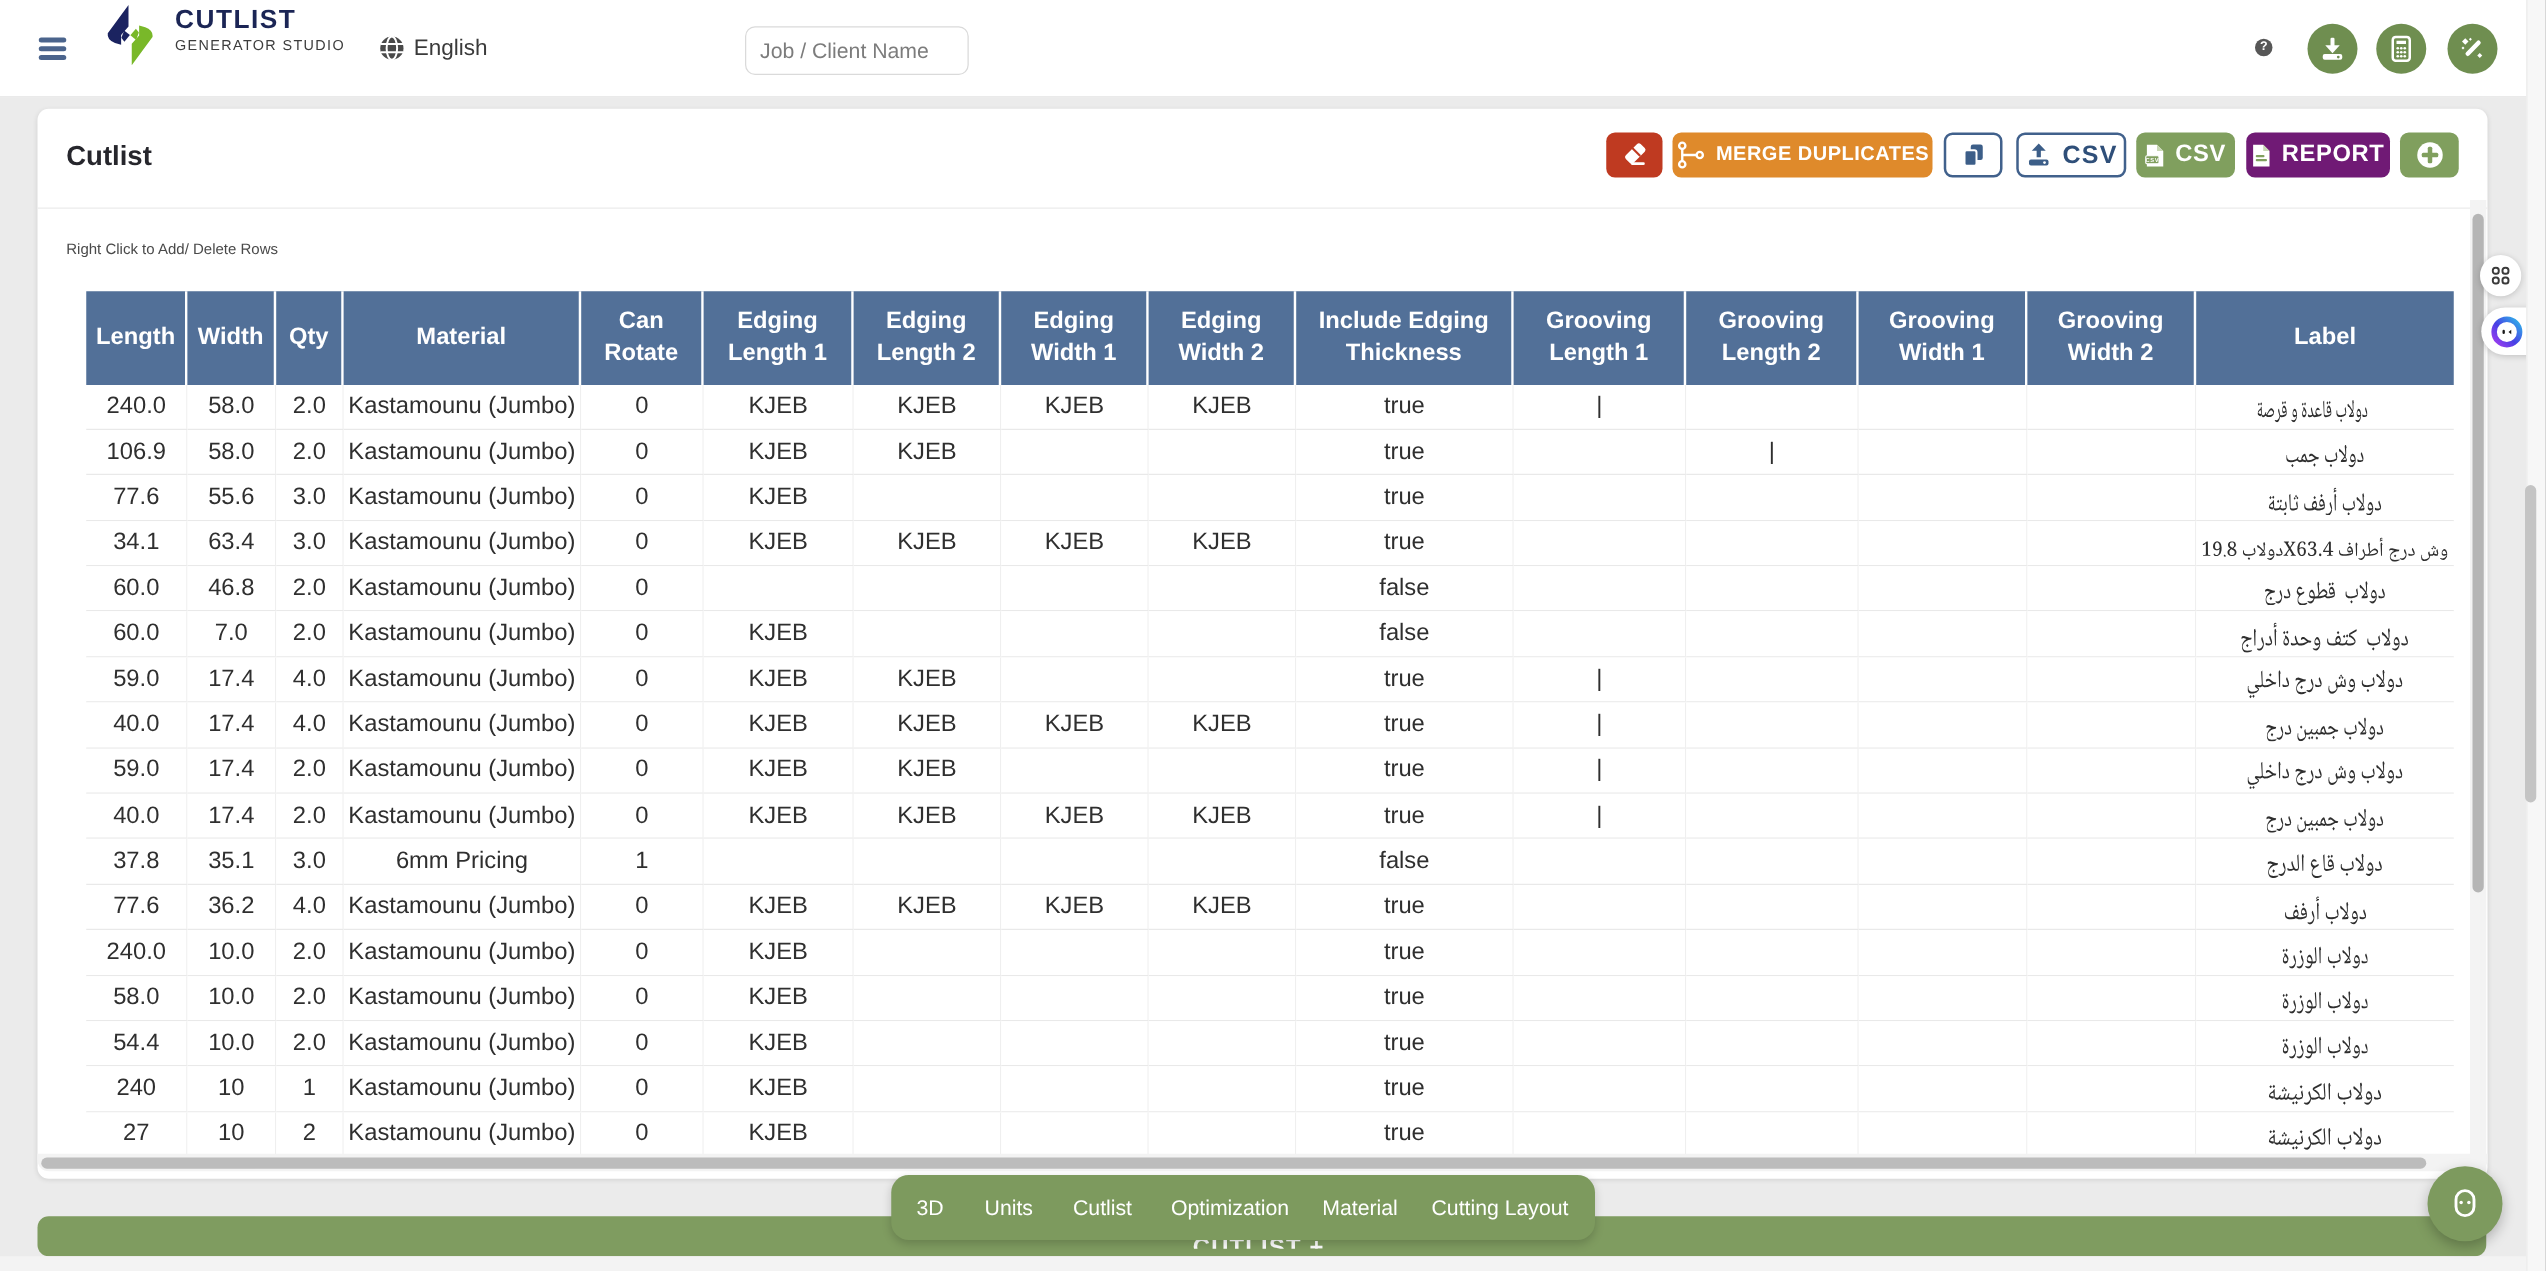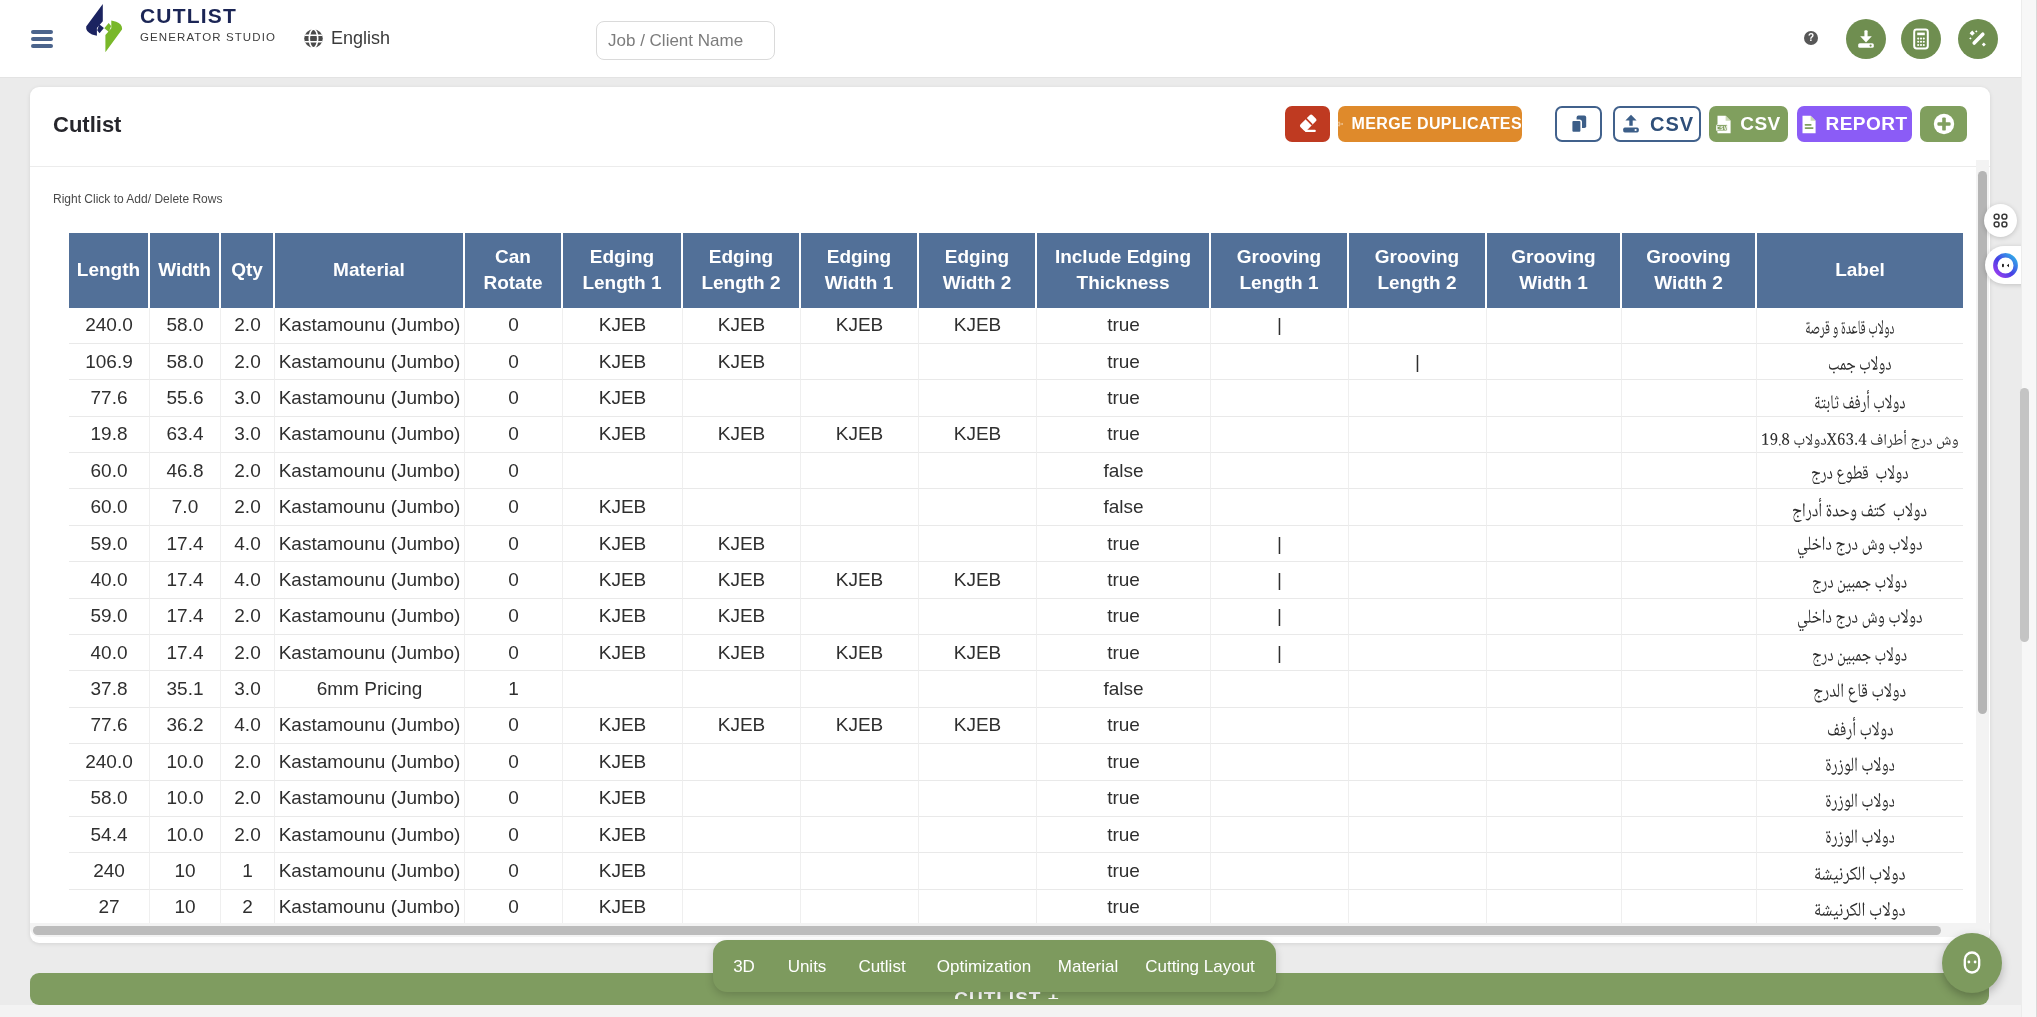--- a/index.html
+++ b/index.html
@@ -142,21 +142,21 @@
 
 <div class="btn" style="left:1255px;width:45px;background:#bf3a21">
       <svg width="22" height="20" viewBox="0 0 22 20">
 <g transform="rotate(-45 11 8.6)">
           <rect x="2.6" y="4.6" width="16.8" height="8.6" rx="2" fill="#fff"></rect>
         </g>
 <path d="M8.6,4.2 L15.2,10.8" stroke="#bf3a21" stroke-width="1.7"></path>
 <rect x="7.8" y="15.8" width="11" height="2.1" rx="1" fill="#fff"></rect>
       </svg>
     </div>
-<div class="btn" style="left:1308px;width:184px;background:#df8a2b;font-size:16px;letter-spacing:0.4px;gap:8px">
+<div class="btn" style="left:1308px;width:208px;background:#df8a2b;font-size:16px;letter-spacing:0.4px;gap:8px">
       <svg width="24" height="24" viewBox="0 0 24 24" fill="none" stroke="#fff" stroke-width="1.9">
 <circle cx="4.8" cy="4.6" r="2.5"></circle>
         <circle cx="4.8" cy="19.4" r="2.5"></circle>
         <circle cx="18.8" cy="12" r="2.5"></circle>
 <path d="M4.8,7.1 V16.9 M4.8,12 H16.3"></path>
       </svg>
       <span>MERGE DUPLICATES</span>
     </div>
 <div class="btn" style="left:1525px;width:47px;background:#fff;border:2px solid #41618c">
       <svg width="20" height="20" viewBox="0 0 20 20">
@@ -174,21 +174,21 @@
     </div>
 <div class="btn" style="left:1679px;width:79px;background:#809f5e;font-size:19px;letter-spacing:0.5px;gap:8px">
       <svg width="16" height="19" viewBox="0 0 16 19">
 <path d="M1.5,0.8 H9.6 L14.6,5.8 V18.2 H1.5 Z" fill="#fff"></path>
 <path d="M9.6,0.8 V5.8 H14.6 Z" fill="#c9d8b4"></path>
 <rect x="0.6" y="9.6" width="10.6" height="6.4" rx="1" fill="#809f5e" stroke="#fff" stroke-width="0.9"></rect>
 <text x="5.9" y="14.6" font-size="4.6" font-weight="bold" fill="#fff" text-anchor="middle" font-family="Liberation Sans,sans-serif">CSV</text>
       </svg>
       <span>CSV</span>
     </div>
-<div class="btn" style="left:1767px;width:115px;background:#8b5cf6;font-size:19px;letter-spacing:0.5px;gap:8px">
+<div class="btn" style="left:1767px;width:115px;background:#701a75;font-size:19px;letter-spacing:0.5px;gap:8px">
       <svg width="16" height="19" viewBox="0 0 16 19">
 <path d="M1.5,0.8 H9.6 L14.6,5.8 V18.2 H1.5 Z" fill="#fff"></path>
 <path d="M9.6,0.8 V5.8 H14.6 Z" fill="#c9d8b4"></path>
 <rect x="3.6" y="9.0" width="7" height="1.7" rx="0.8" fill="#809f5e"></rect>
 <rect x="3.6" y="12.2" width="9" height="1.7" rx="0.8" fill="#809f5e"></rect>
       </svg>
       <span>REPORT</span>
     </div>
 <div class="btn" style="left:1890px;width:47px;background:#809f5e">
       <svg width="24" height="24" viewBox="0 0 24 24">
@@ -290,21 +290,21 @@
             <td>true</td>
             <td></td>
             <td></td>
             <td></td>
             <td></td>
             <td class="lc"><svg class="arl" style="width:90.0px;height:22.6px;margin-top:6.2px" viewBox="0 0 775 144" preserveAspectRatio="none">
                 <path d="M448.0,26.0 447.4,21.0 452.2,18.0 447.8,13.0 448.8,7.0 455.0,0.9 462.0,0.7 464.2,4.0 463.4,9.0 457.0,6.5 453.6,9.0 452.3,12.0 457.0,14.5 465.3,14.0 465.7,19.0 448.0,26.0Z M639.0,117.1 617.7,117.0 619.5,108.0 622.8,107.0 631.0,100.4 642.4,88.0 622.0,69.7 616.0,65.9 611.0,65.8 606.7,61.0 604.8,55.0 606.5,50.0 610.0,48.5 631.0,65.7 646.0,81.3 648.2,76.0 648.5,69.0 644.6,36.0 647.0,31.9 652.0,29.6 653.2,30.0 657.4,44.0 654.2,48.0 654.8,72.0 650.6,88.0 660.2,107.0 656.0,115.5 639.0,117.1Z M458.0,117.2 455.7,117.0 452.3,41.0 453.9,35.0 460.0,31.7 465.1,47.0 461.9,50.0 461.7,116.0 458.0,117.2Z M172.0,117.1 161.0,117.4 155.0,116.2 149.0,112.6 145.9,107.0 140.3,39.0 148.0,32.3 149.2,37.0 151.0,104.4 159.0,107.3 170.0,107.5 183.0,106.3 194.0,103.4 194.3,101.0 187.6,80.0 191.0,73.4 195.0,70.3 196.5,71.0 200.8,97.0 197.4,109.0 190.0,113.4 172.0,117.1Z M364.0,50.5 354.8,42.0 363.0,33.5 371.5,41.0 364.0,50.5Z M189.0,50.1 185.0,48.3 181.4,44.0 188.0,37.4 194.6,44.0 189.0,50.1Z M32.0,57.4 29.0,56.2 23.1,50.0 31.0,41.6 38.7,49.0 32.0,57.4Z M12.0,59.5 3.6,52.0 12.0,43.5 19.5,51.0 12.0,59.5Z M317.0,60.5 307.8,52.0 316.0,43.5 324.5,51.0 317.0,60.5Z M198.0,60.5 190.0,54.0 197.0,46.5 203.9,53.0 198.0,60.5Z M179.0,62.5 171.7,56.0 179.0,48.2 185.7,55.0 179.0,62.5Z M351.0,117.1 333.0,117.2 315.0,112.5 304.0,115.4 285.0,117.4 269.0,117.3 259.0,115.3 251.0,111.2 245.6,104.0 244.3,96.0 245.6,83.0 247.0,81.6 250.5,82.0 251.6,97.0 255.4,102.0 261.0,105.3 277.0,107.6 299.0,106.1 301.6,105.0 298.7,101.0 297.1,95.0 299.7,80.0 304.5,74.0 310.0,69.8 321.0,67.5 327.2,72.0 332.4,84.0 332.4,96.0 326.2,106.0 343.0,107.6 363.0,106.1 380.0,101.1 379.2,92.0 366.0,97.4 360.0,97.9 355.0,96.5 351.7,94.0 348.8,89.0 348.6,76.0 351.8,67.0 357.0,60.6 362.0,58.4 369.0,58.8 378.0,65.5 383.3,75.0 386.5,89.0 385.4,104.0 382.0,108.5 374.0,112.3 351.0,117.1Z M85.0,76.4 82.0,75.2 76.1,69.0 84.0,60.6 91.7,68.0 85.0,76.4Z M65.0,78.5 56.6,71.0 65.0,62.5 72.5,70.0 65.0,78.5Z M102.0,117.1 88.0,116.5 77.0,110.5 74.0,113.2 68.0,115.3 46.0,117.3 36.0,113.2 32.0,104.9 27.0,112.5 17.0,111.3 4.0,105.4 0.5,102.0 0.5,99.0 4.6,89.0 7.8,85.0 16.0,78.6 26.6,73.0 27.2,69.0 35.0,63.4 36.1,66.0 37.2,104.0 39.0,105.3 48.0,107.5 67.0,106.3 73.2,102.0 80.1,90.0 84.0,88.4 86.6,90.0 81.0,103.0 92.0,107.4 108.0,106.3 117.8,103.0 111.2,80.0 113.8,74.0 119.0,69.8 124.2,94.0 123.4,102.0 118.8,111.0 102.0,117.1Z M553.0,117.1 529.0,116.4 521.0,113.5 516.0,110.1 512.8,106.0 510.7,100.0 510.7,89.0 512.2,82.0 516.5,82.0 517.9,97.0 521.0,101.4 527.0,105.2 544.0,107.6 568.0,105.3 587.1,99.0 587.2,96.0 580.8,76.0 582.6,71.0 589.0,65.5 594.1,93.0 589.6,106.0 574.0,113.2 553.0,117.1Z M754.0,117.2 737.0,116.5 731.8,113.0 730.9,108.0 733.0,102.9 745.0,107.4 758.0,107.3 767.5,105.0 754.8,77.0 755.6,71.0 761.0,66.6 771.4,89.0 774.2,100.0 772.3,107.0 769.0,112.7 754.0,117.2Z M366.2,88.0 376.8,85.0 376.2,82.0 373.2,76.0 368.0,70.7 363.0,69.1 359.0,69.6 353.6,76.0 353.6,84.0 357.0,87.1 366.2,88.0Z M695.0,143.3 684.0,142.1 671.0,135.0 673.0,131.2 688.0,133.5 699.0,131.4 707.5,125.0 713.3,116.0 715.0,110.9 705.0,116.4 694.0,117.3 687.3,114.0 682.6,107.0 682.5,94.0 685.9,85.0 693.0,76.5 700.0,74.0 707.8,77.0 714.4,85.0 719.3,99.0 719.7,110.0 717.5,121.0 712.5,131.0 703.0,140.2 695.0,143.3Z M413.0,143.1 402.0,142.4 391.1,136.0 393.0,132.3 407.0,133.5 416.0,131.3 423.0,126.2 428.3,119.0 431.5,111.0 421.8,92.0 419.3,83.0 420.6,78.0 426.0,74.2 435.3,99.0 436.5,107.0 435.5,117.0 432.5,126.0 428.4,133.0 422.0,139.2 413.0,143.1Z M314.3,102.0 324.0,97.3 327.9,94.0 324.2,84.0 319.0,78.5 316.0,78.8 310.0,82.6 302.3,93.0 309.0,99.4 314.3,102.0Z M31.1,102.0 28.0,81.6 16.0,86.7 6.8,95.0 17.0,100.3 31.1,102.0Z M708.6,106.0 713.6,104.0 708.0,91.4 701.0,85.5 697.0,85.0 693.0,86.6 689.7,90.0 686.8,96.0 688.7,103.0 695.0,106.4 708.6,106.0Z M639.3,107.0 654.7,105.0 647.0,93.3 632.7,107.0 639.3,107.0Z M114.0,143.5 104.8,135.0 113.0,126.5 121.5,134.0 114.0,143.5Z M551.0,143.5 541.8,135.0 550.0,126.5 558.5,134.0 551.0,143.5Z" fill="#2f2f2f" fill-rule="evenodd"></path>
               </svg></td>
           </tr>
 <tr>
-            <td>19.8</td>
+            <td>34.1</td>
             <td>63.4</td>
             <td>3.0</td>
             <td>Kastamounu (Jumbo)</td>
             <td>0</td>
             <td>KJEB</td>
             <td>KJEB</td>
             <td>KJEB</td>
             <td>KJEB</td>
             <td>true</td>
             <td></td>

